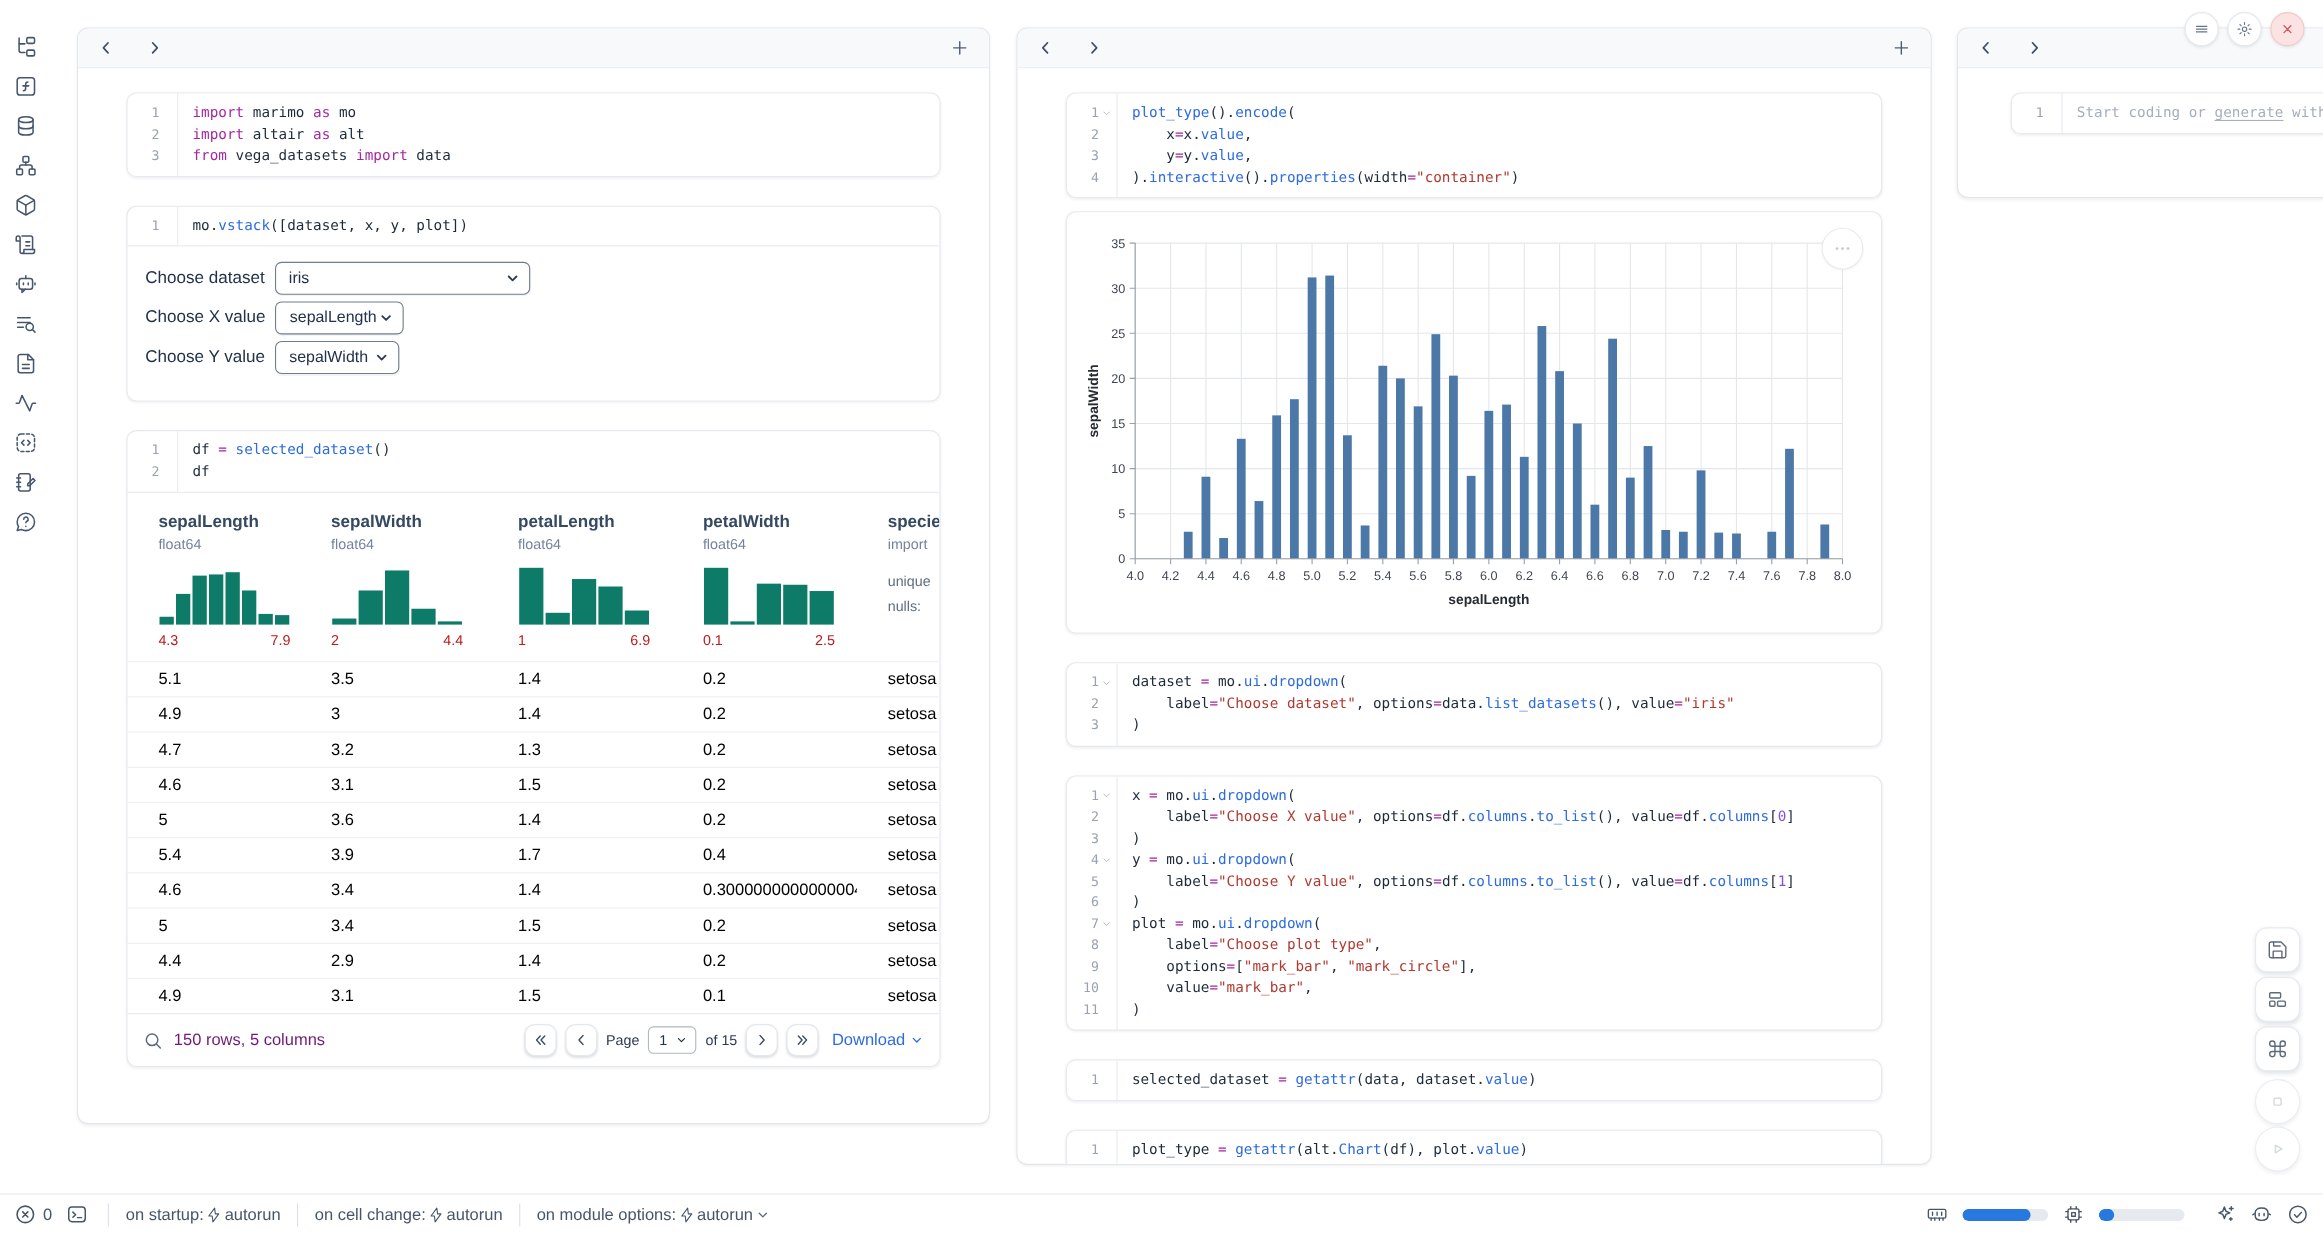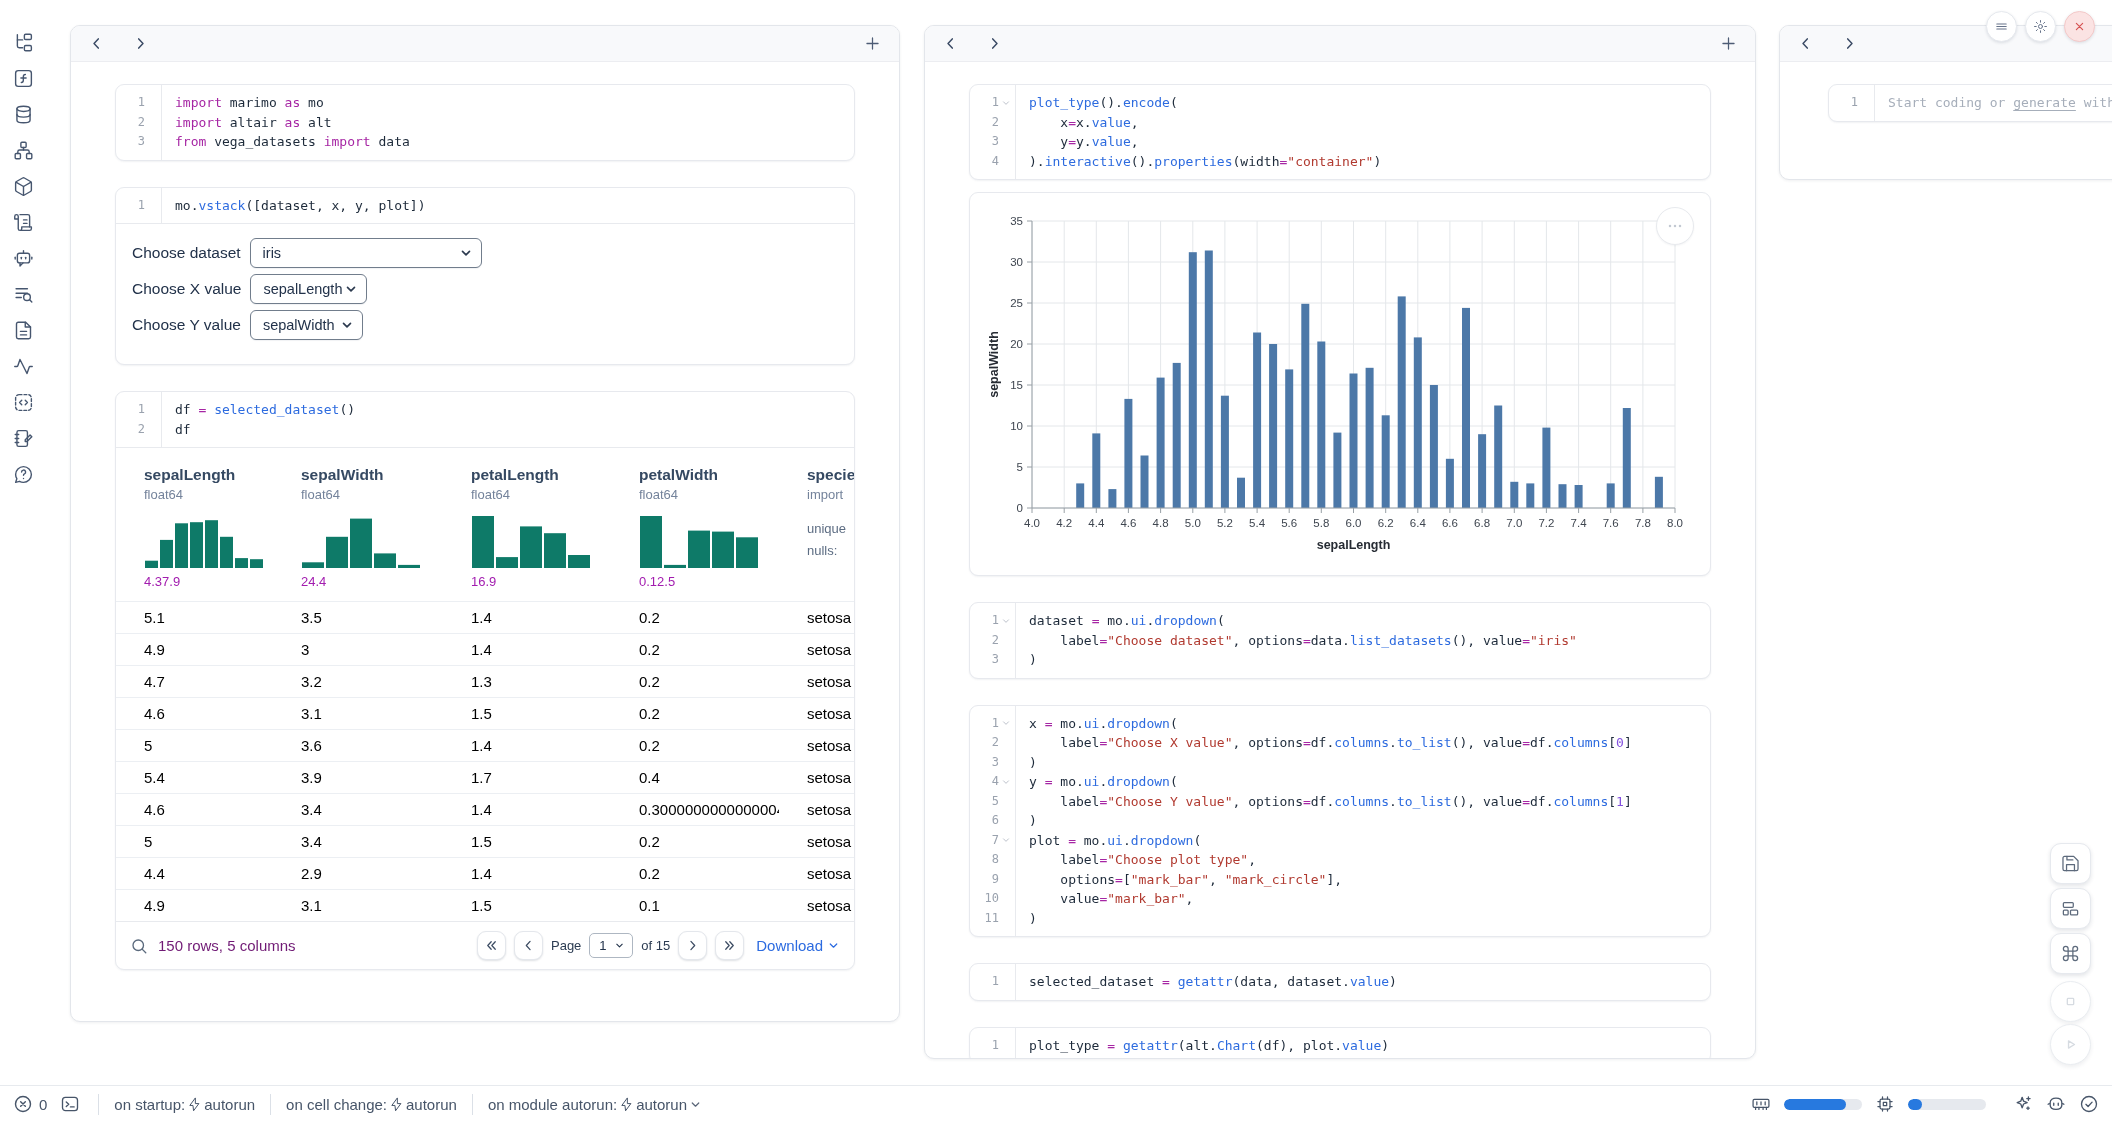--- a/index.html
+++ b/index.html
@@ -44,21 +44,21 @@
   .dd-caret { width:14px; height:14px; color:#2c3a4f; }
   .dd-caret svg { width:14px; height:14px; stroke-width:2.8; }
 
   
   .tbl-head, .tr { display:grid; grid-template-columns:157px 170px 168px 168px minmax(0,1fr); }
   .tbl-head { padding-top:18px; }
   .th { padding-left:28px; overflow:hidden; white-space:nowrap; cursor:pointer; }
   .th-name { font-weight:bold; font-size:15.5px; color:#354962; }
   .th-type { font-size:13px; color:#74839b; margin-top:3px; }
   .th-hist { margin-top:14px; height:52px; }
-  .th-range { width:120px; display:flex; font-size:13px; color:#a21caf; margin-top:6px; margin-bottom:12px; }
+  .th-range { width:120px; display:flex; justify-content:space-between; font-size:13px; color:#b91c1c; margin-top:6px; margin-bottom:12px; }
   .th-stats { font-size:13px; color:#5d6d83; margin-top:16px; line-height:22px; }
   .tr { height:32px; align-items:center; border-top:1px solid #eceff3; font-size:15px; color:#000000; }
   .td { padding-left:28px; overflow:hidden; white-space:nowrap; }
   .tbl-footer { display:flex; align-items:center; border-top:1px solid #e8eaee; height:48px; padding:0 14px; gap:10px; }
   .tf-search { width:18px; height:18px; color:#5b6a7d; }
   .tf-search svg { width:18px; height:18px; }
   .tf-summary { font-size:15px; color:#701a75; }
   .pg { margin-left:auto; display:flex; align-items:center; gap:8px; }
   .pg-btn { width:29px; height:29px; border:1px solid #e4e7ec; border-radius:9px; box-shadow:0 1px 2px rgba(25,39,62,.14); display:flex; align-items:center; justify-content:center; color:#3c4c63; background:#fff; cursor:pointer; }
   .pg-btn svg { width:15px; height:15px; stroke-width:2; }
@@ -916,21 +916,21 @@
       <span>on cell change:</span>
       <span class="zap">
         <svg viewBox="0 0 24 24" fill="none" stroke="currentColor" stroke-width="1.6" stroke-linecap="round" stroke-linejoin="round">
           <path d="M13 2 4.5 13.5h5L10.5 22 19 10.5h-5Z"></path>
         </svg>
       </span>
       <span>autorun</span>
     </div>
     <span class="sb-divider"></span>
     <div class="sb-item">
-      <span>on module autorun:</span>
+      <span>on module options:</span>
       <span class="zap">
         <svg viewBox="0 0 24 24" fill="none" stroke="currentColor" stroke-width="1.6" stroke-linecap="round" stroke-linejoin="round">
           <path d="M13 2 4.5 13.5h5L10.5 22 19 10.5h-5Z"></path>
         </svg>
       </span>
       <span>autorun</span>
       <span class="chev">
         <svg viewBox="0 0 24 24" fill="none" stroke="currentColor" stroke-width="2.2" stroke-linecap="round" stroke-linejoin="round">
           <path d="m6 9.2 6 6 6-6"></path>
         </svg>

